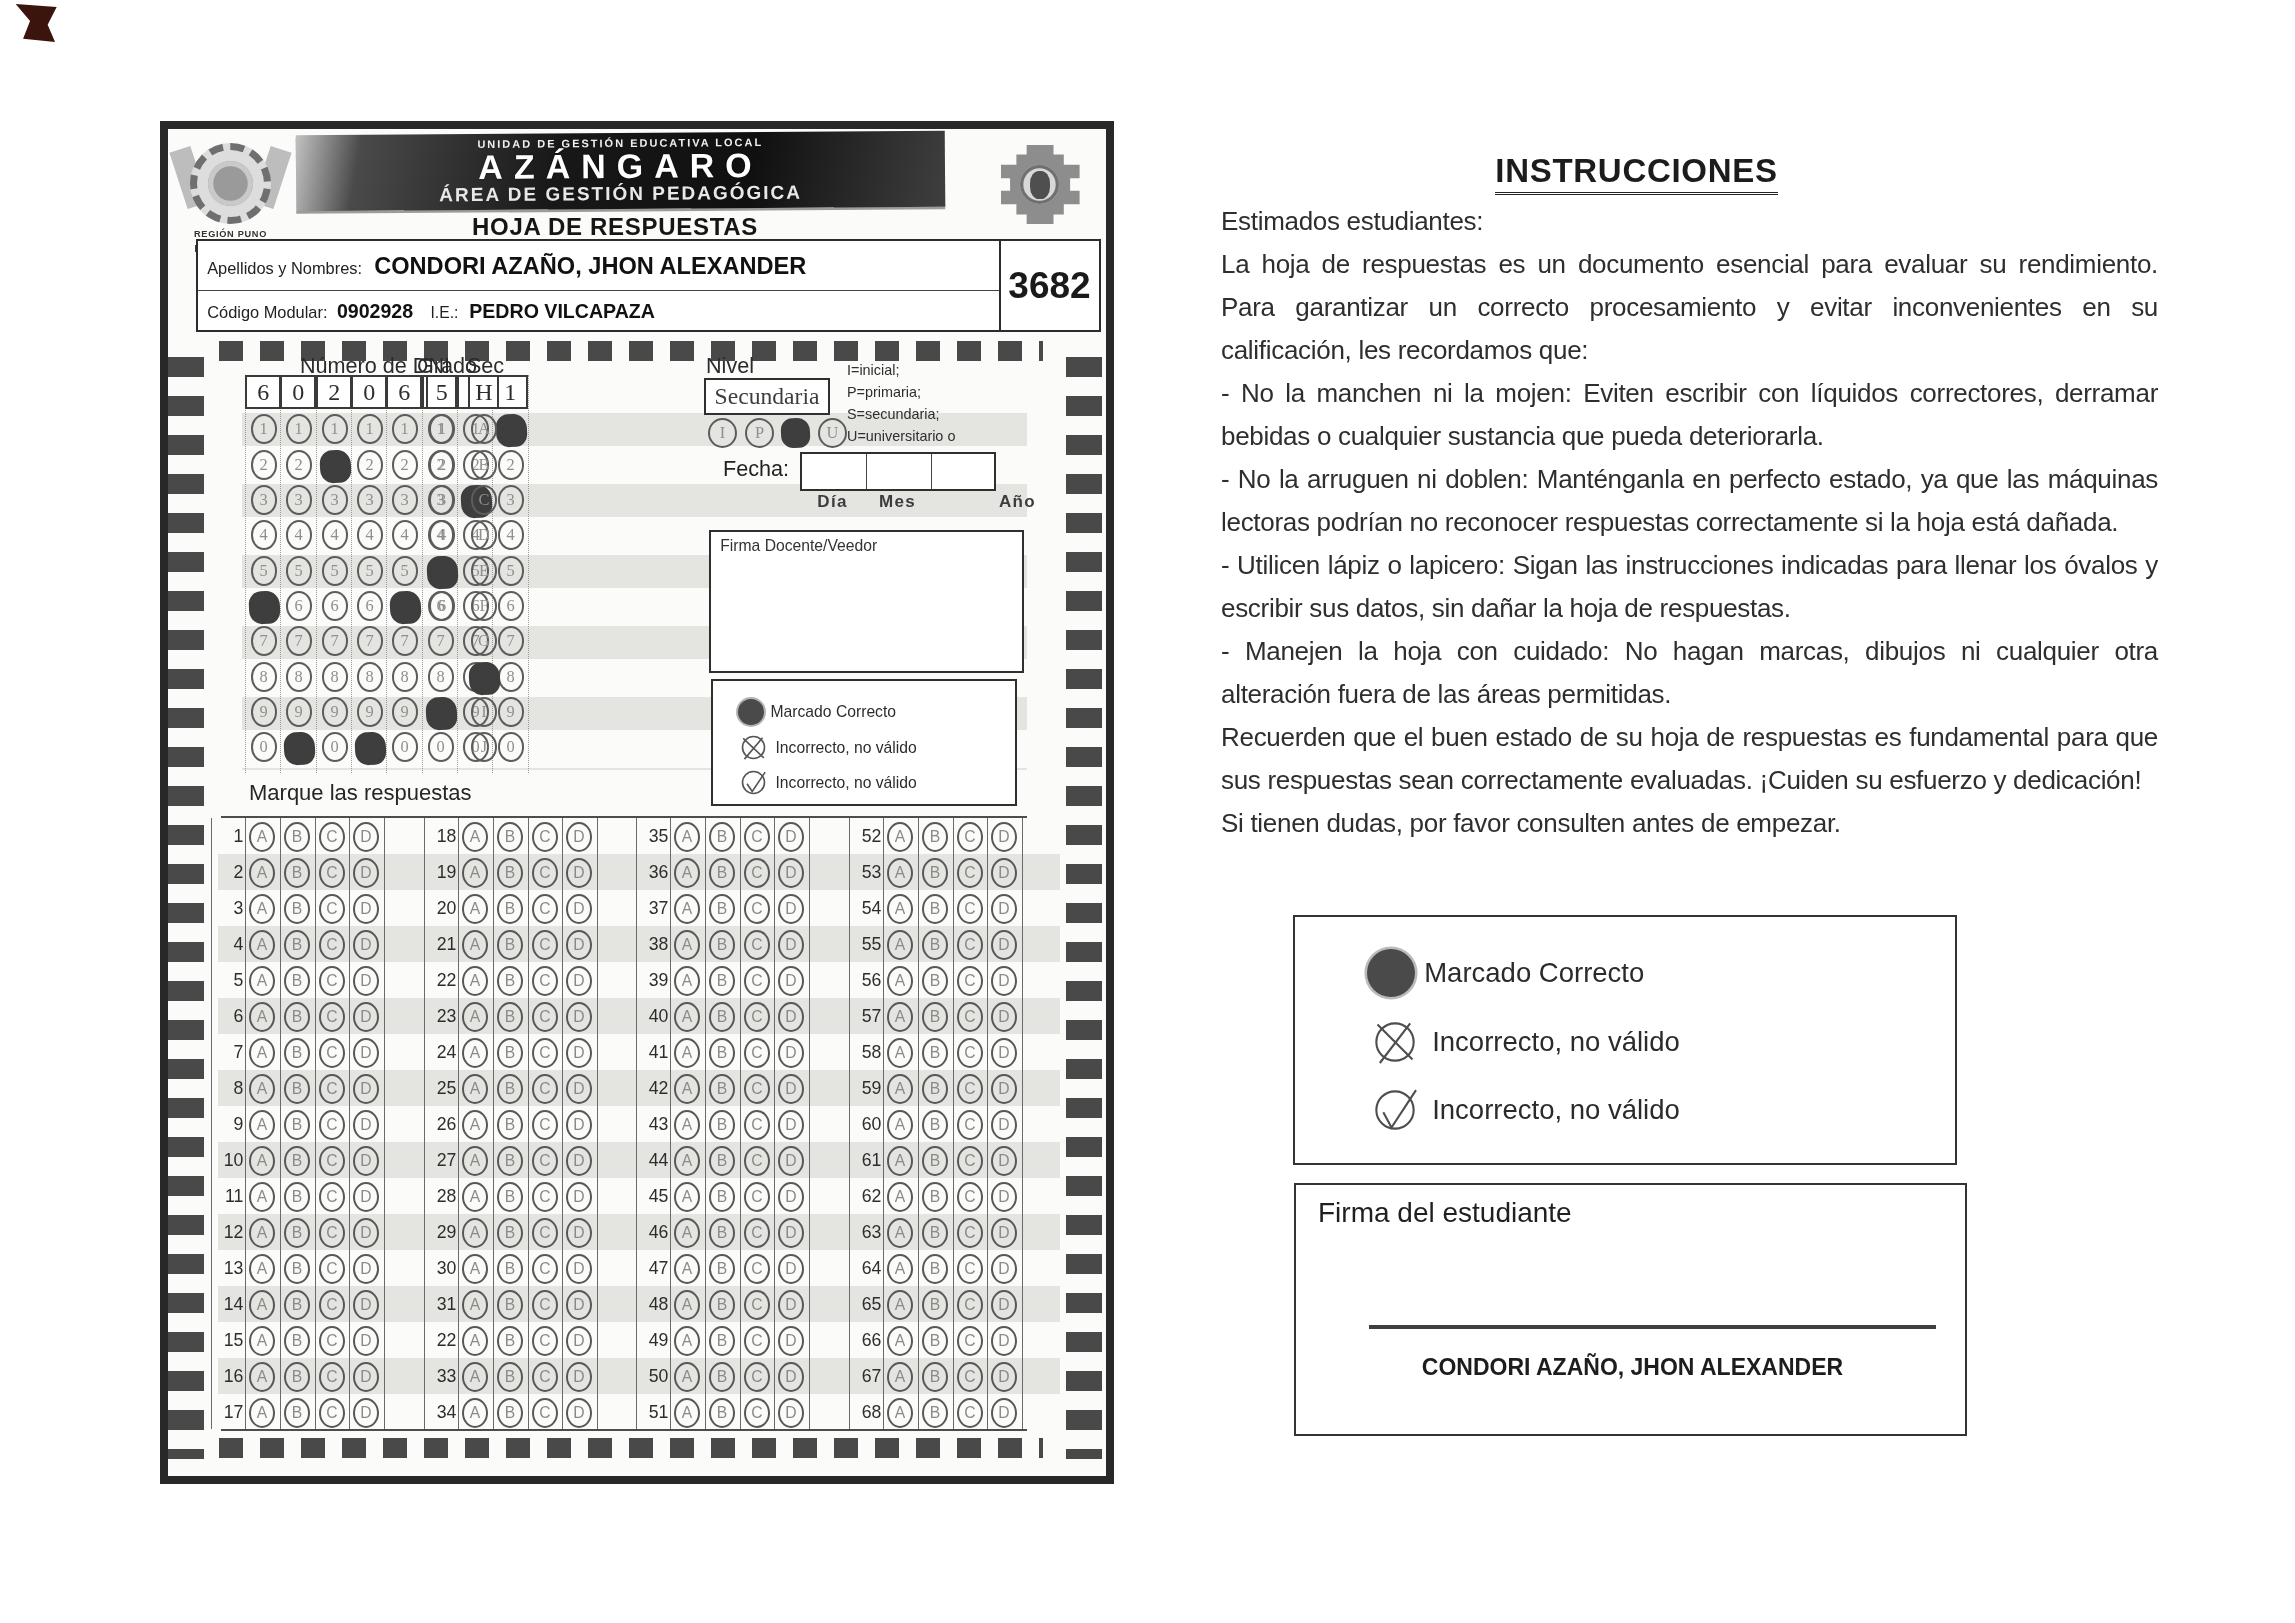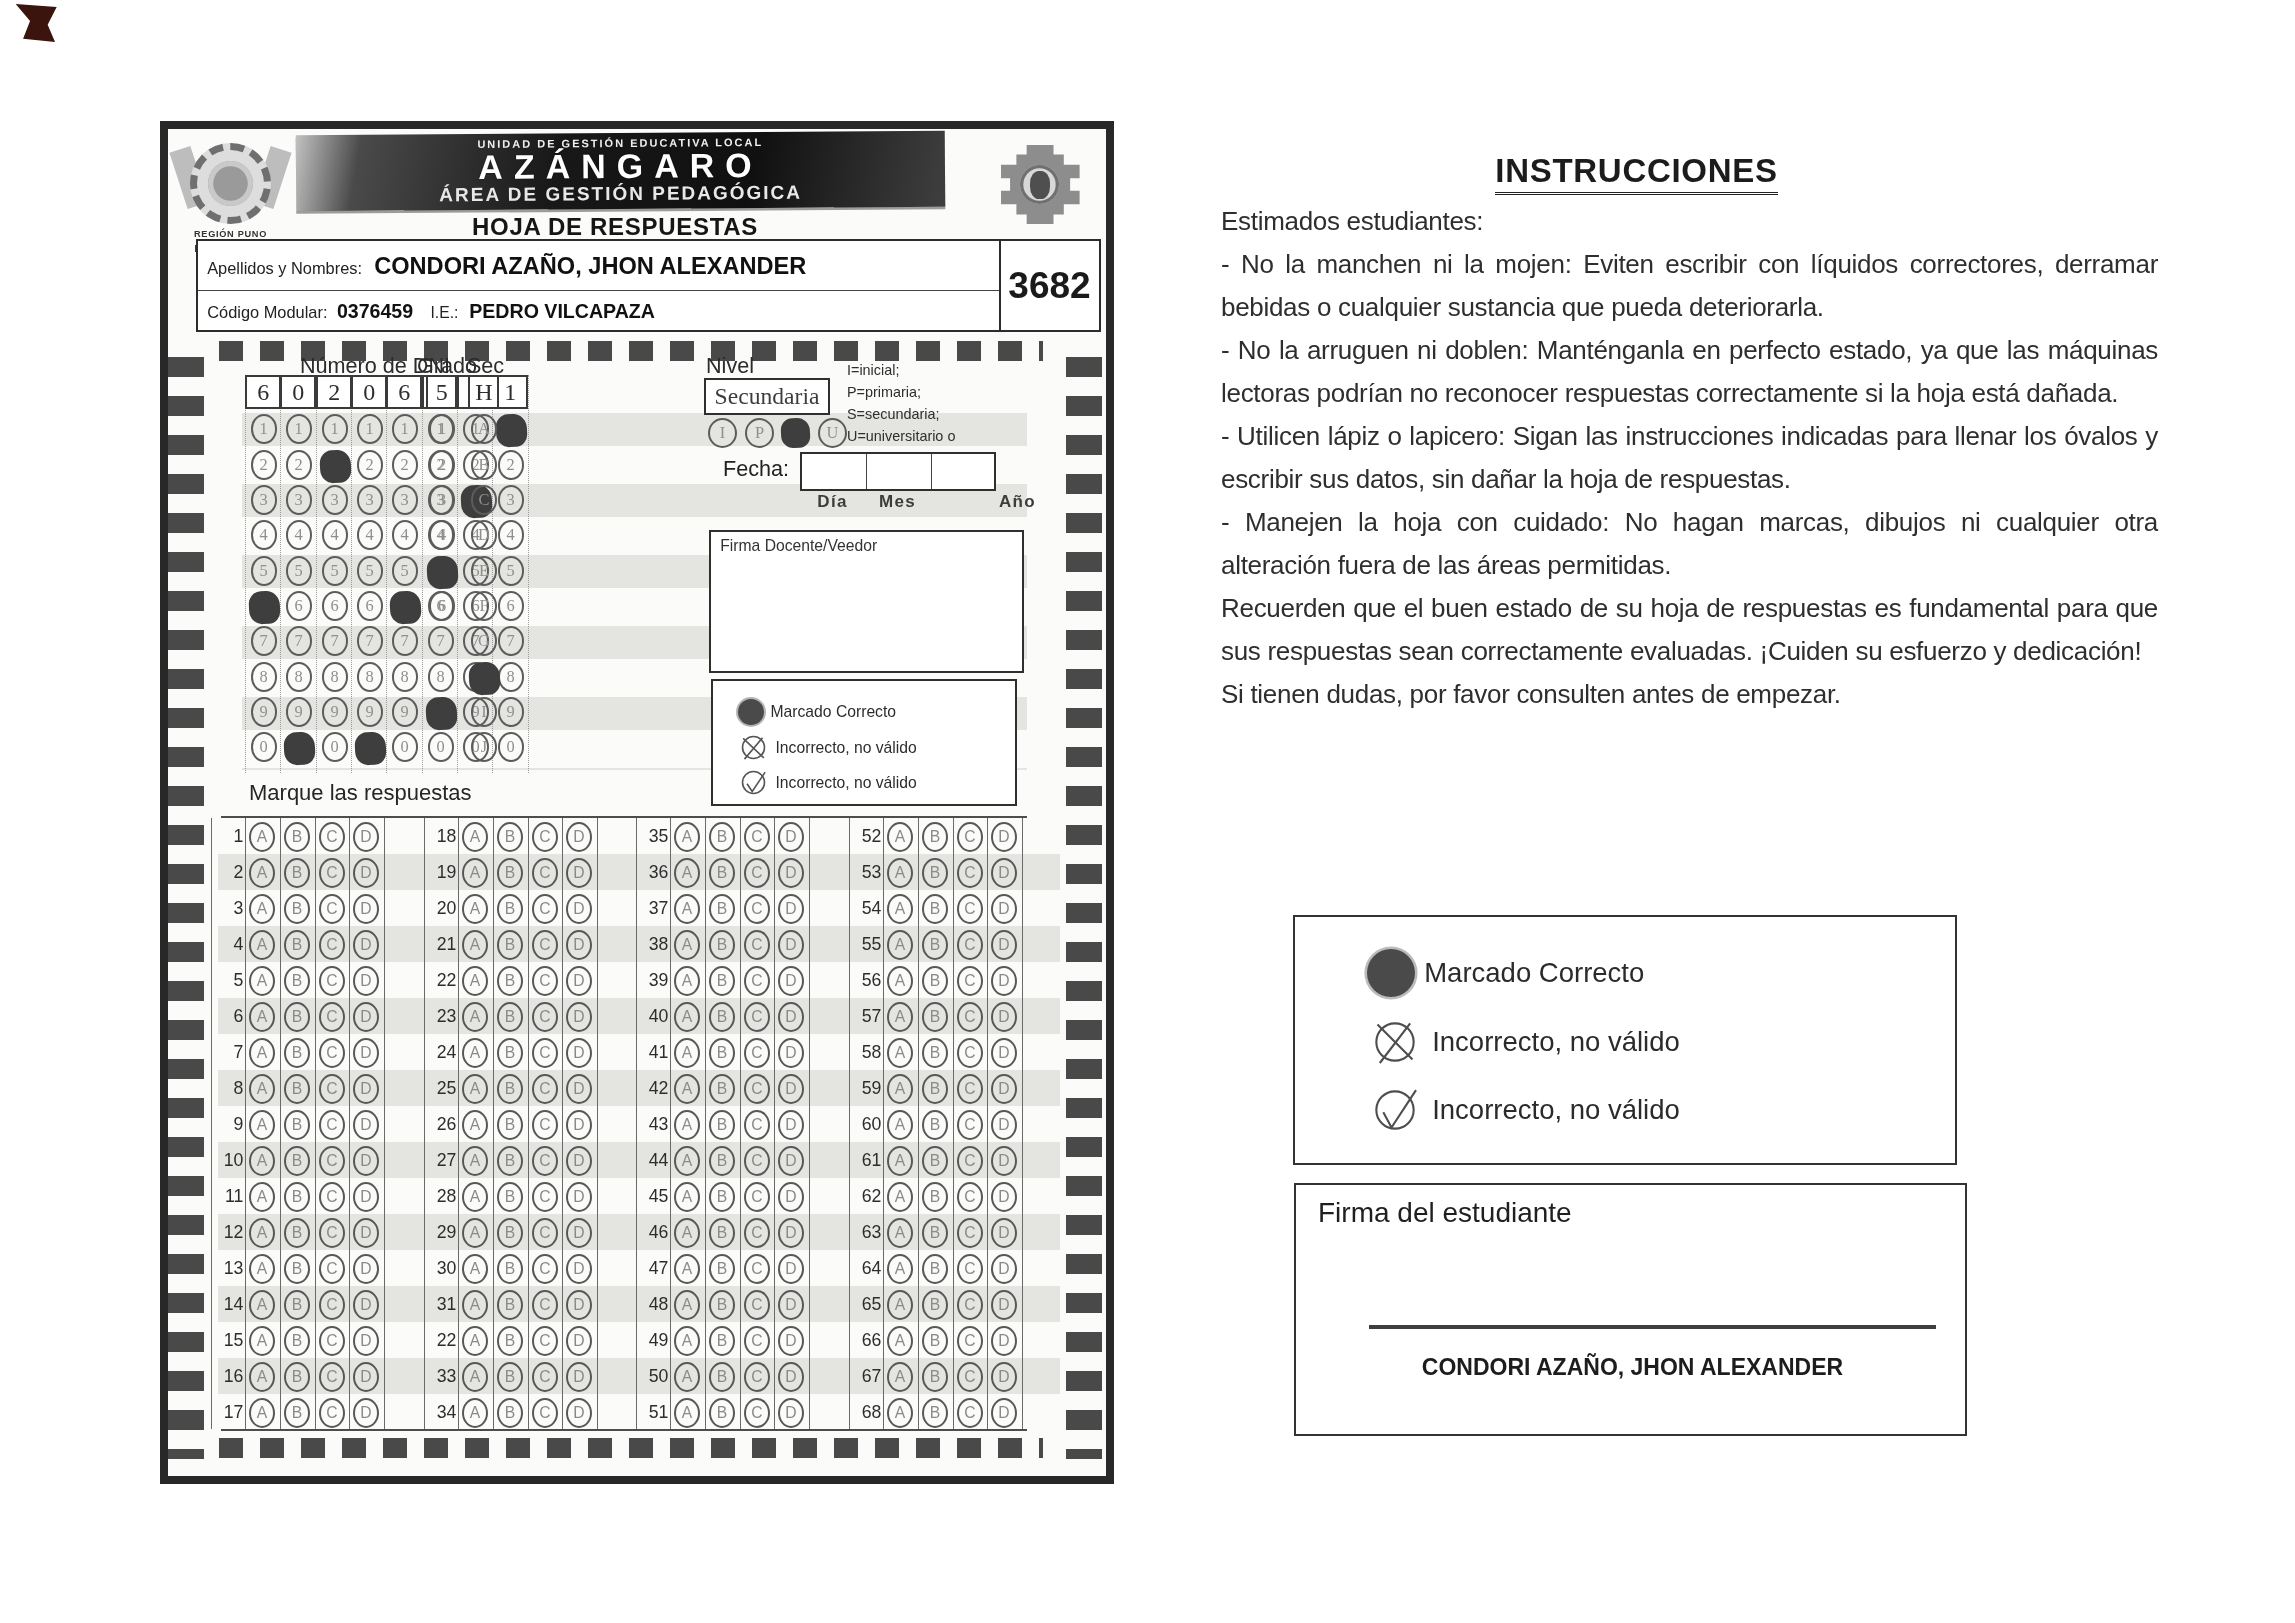--- a/index.html
+++ b/index.html
@@ -193,21 +193,21 @@
 <div class="abs" id="name-box">
   <div id="name-row">
     <div class="inner">
       <span class="field-label">Apellidos y Nombres:</span>
       <span class="field-value" id="name-value">CONDORI AZAÑO, JHON ALEXANDER</span>
     </div>
   </div>
   <div id="code-row">
     <div class="inner">
       <span class="field-label">Código Modular:</span>
-      <span class="field-value" id="code-value">0376459</span>
+      <span class="field-value" id="code-value">0902928</span>
       <span class="field-label" id="ie-label">I.E.:</span>
       <span class="field-value" id="ie-value">PEDRO VILCAPAZA</span>
     </div>
   </div>
   <div id="sheet-number-cell">3682</div>
 </div>
 
 <div class="abs tmark-row" id="tm-top"></div>
 <div class="abs tmark-row" id="tm-bottom"></div>
 <div class="abs tmark-col" id="tm-left"></div>
@@ -907,20 +907,21 @@
         <div class="abub" style="left: 132px;">D</div>
       </div>
     </div>
   </div>
 
 <div class="abs" id="inst-title">
   <span>INSTRUCCIONES</span>
 </div>
 <div class="abs" id="inst-body">
     <div>Estimados estudiantes:</div>
+    <div>La hoja de respuestas es un documento esencial para evaluar su rendimiento. Para garantizar un correcto procesamiento y evitar inconvenientes en su calificación, les recordamos que:</div>
     <div>- No la manchen ni la mojen: Eviten escribir con líquidos correctores, derramar bebidas o cualquier sustancia que pueda deteriorarla.</div>
     <div>- No la arruguen ni doblen: Manténganla en perfecto estado, ya que las máquinas lectoras podrían no reconocer respuestas correctamente si la hoja está dañada.</div>
     <div>- Utilicen lápiz o lapicero: Sigan las instrucciones indicadas para llenar los óvalos y escribir sus datos, sin dañar la hoja de respuestas.</div>
     <div>- Manejen la hoja con cuidado: No hagan marcas, dibujos ni cualquier otra alteración fuera de las áreas permitidas.</div>
     <div>Recuerden que el buen estado de su hoja de respuestas es fundamental para que sus respuestas sean correctamente evaluadas. ¡Cuiden su esfuerzo y dedicación!</div>
     <div>Si tienen dudas, por favor consulten antes de empezar.</div>
   </div>
 
 <div class="abs" id="big-legend">
   <div class="bleg-row" style="top:23.6px">

